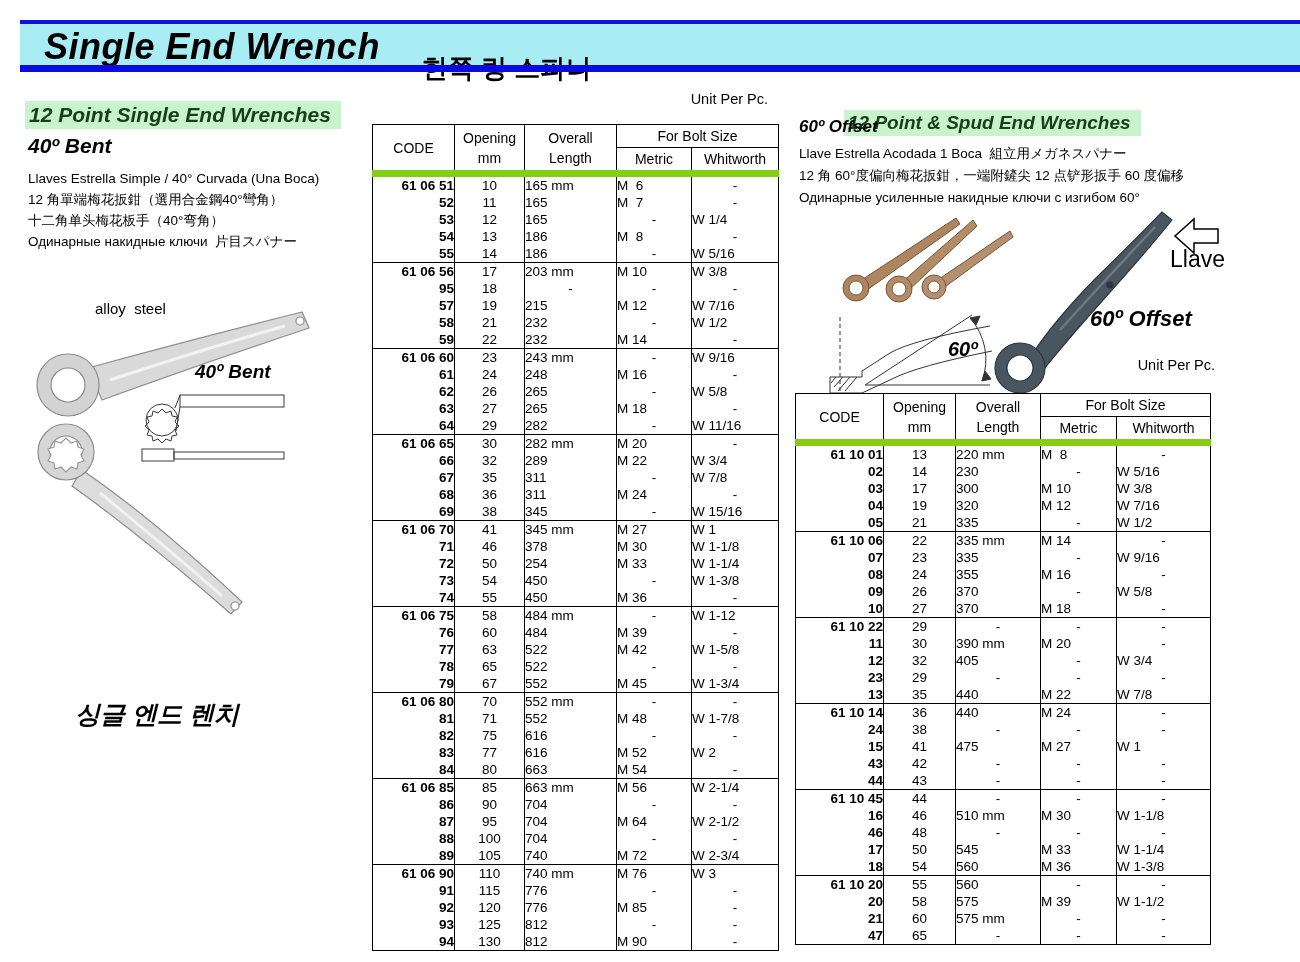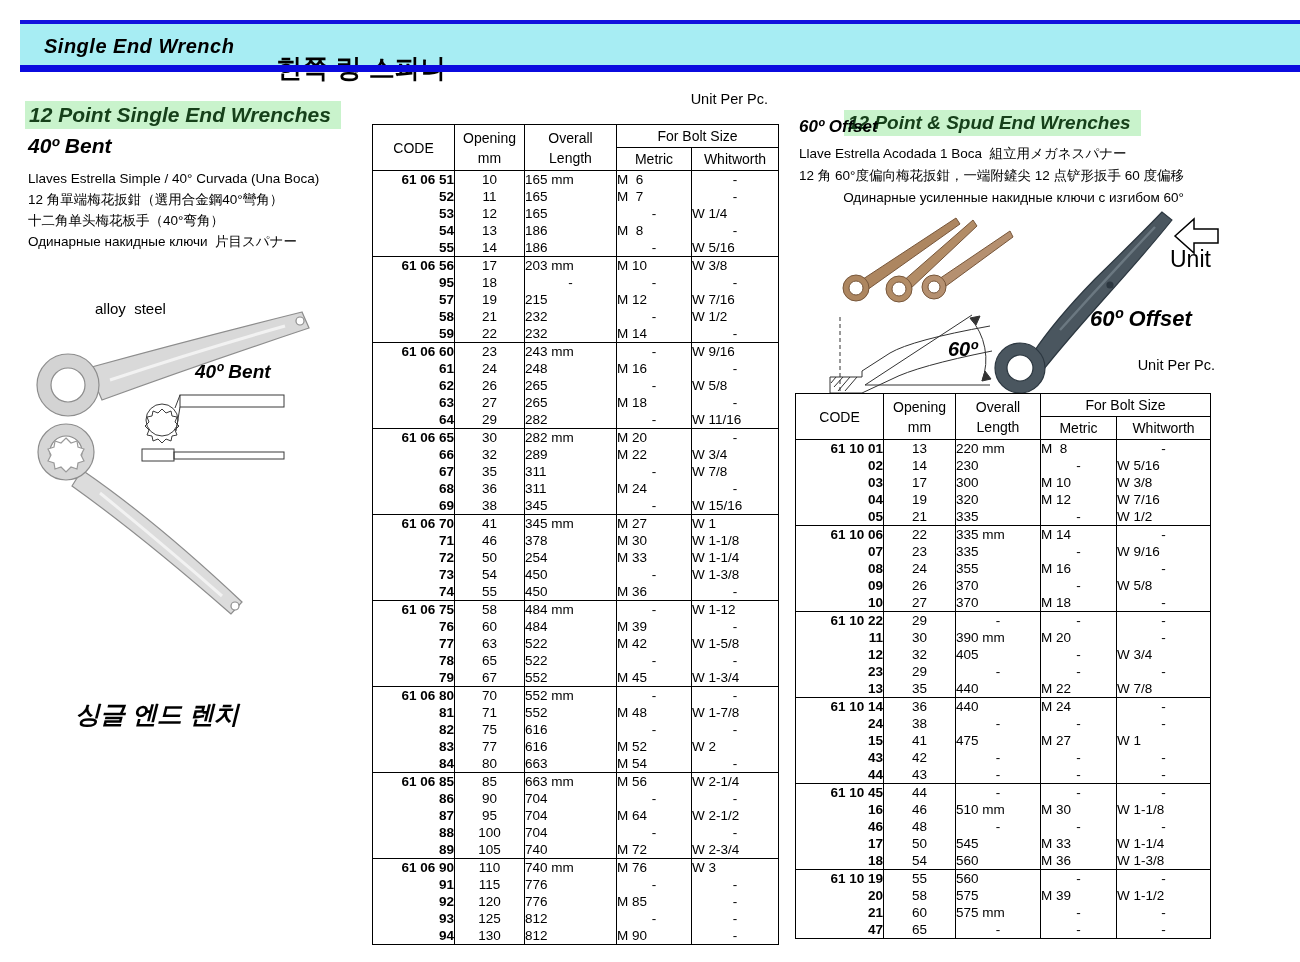--- a/index.html
+++ b/index.html
@@ -6,35 +6,35 @@
   body{
     width:1300px;height:962px;position:relative;background:#ffffff;
     font-family:"Liberation Sans",sans-serif;color:#000;overflow:hidden;
   }
   .abs{position:absolute;}
   
   .title-band{
     left:20px;right:0;top:20px;height:45px;background:#a7edf3;
     border-top:4px solid #1212dd;display:flex;align-items:center;
   }
-  .title-en{font-size:20px;font-weight:bold;font-style:italic;padding-left:24px;letter-spacing:.5px;}
+  .title-en{font-size:36px;font-weight:bold;font-style:italic;padding-left:24px;letter-spacing:.5px;}
   .title-ko{font-size:26px;font-weight:bold;margin-left:42px;margin-top:43px;}
   .blue-bar{left:20px;right:0;top:65px;height:7px;background:#0b0bdf;}
   
   .green-head{display:inline-block;background:#c9f3cc;color:#16401a;
     font-weight:bold;font-style:italic;padding:2px 10px 2px 4px;}
   .sub-head{font-weight:bold;font-style:italic;}
   .desc{font-size:13.5px;line-height:21px;white-space:pre;}
   
   table.cat{border-collapse:collapse;table-layout:fixed;font-size:13.5px;
     border:1.5px solid #000;background:#fff;}
   table.cat th,table.cat td{border-left:1px solid #000;border-right:1px solid #000;
     padding:0;height:17px;line-height:17px;white-space:pre;overflow:hidden;}
   table.cat thead th{font-weight:normal;font-size:14px;height:22px;line-height:20px;text-align:center;}
-  table.cat thead{border-bottom:1px solid #84cc16;}
+  table.cat thead{border-bottom:7px solid #84cc16;}
   th.bolt{border-bottom:1px solid #000;}
   tbody tr.group-start td{border-top:1px solid #000;}
   td.c-code{text-align:right;padding-right:12px;font-weight:bold;}
   td.c-open{text-align:center;}
   td.c-len{text-align:left;padding-left:20px;}
   td.c-met{text-align:left;padding-left:16px;}
   td.c-whit{text-align:left;padding-left:13px;}
   td.dash{text-align:center;padding-left:0;padding-right:0;}
   .unit{font-size:14.5px;}
   .two-line{line-height:20px;display:block;}
@@ -440,21 +440,21 @@
 </table>
 
 <div class="abs" style="left:844px;top:90px;margin-top:20px;">
   <span class="green-head" style="font-size:19px;">12 Point &amp; Spud End Wrenches</span>
 </div>
 <div class="abs sub-head" style="left:799px;top:117px;font-size:17px;">60º Offset</div>
 
 <div class="abs" style="left:799px;top:143px;">
   <div class="desc" style="line-height:22px;">Llave Estrella Acodada 1 Boca  組立用メガネスパナー</div>
   <div class="desc" style="line-height:22px;">12 角 60°度偏向梅花扳鉗，一端附鏟尖 12 点铲形扳手 60 度偏移</div>
-  <div class="desc" style="line-height:22px;text-align:right;">Одинарные усиленные накидные ключи с изгибом 60°</div>
+  <div class="desc" style="line-height:22px;">Одинарные усиленные накидные ключи с изгибом 60°</div>
 </div>
 
 <svg class="abs" style="left:810px;top:205px;" width="490" height="195" viewBox="0 0 490 195">
 
   <g stroke="#77563a" stroke-width="1">
     <path d="M50,76 L146,13 L150,19 L57,85 Z" fill="#ad8660"></path>
     <circle cx="46" cy="83" r="13" fill="#ad8660"></circle>
       <circle cx="46" cy="83" r="7" fill="#fff"></circle>
     <path d="M92,77 L163,15 L167,21 L99,85 Z" fill="#b28c66"></path>
     <circle cx="89" cy="84" r="13" fill="#b28c66"></circle>
@@ -480,21 +480,21 @@
     <path d="M20,172 l0,16 M26,172 l-5,6 M33,172 l-9,10 M40,172 l-12,14 M47,172 l-12,14"></path>
     <line x1="30" y1="112" x2="30" y2="195" stroke-dasharray="4,3"></line>
     <path d="M55,180 L180,180"></path>
     <path d="M55,180 L162,110"></path>
     <path d="M160,113 A62,62 0 0 1 172,176"></path>
     <path d="M160,113 l10,-2 -4,9 z" fill="#333"></path>
     <path d="M172,176 l3,-10 6,8 z" fill="#333"></path>
   </g>
 </svg>
 
-<div class="abs" style="left:1170px;top:246px;font-size:23px;">Unit</div>
+<div class="abs" style="left:1170px;top:246px;font-size:23px;">Llave</div>
 <div class="abs sub-head" style="left:1090px;top:306px;font-size:22px;">60º Offset</div>
 <div class="abs sub-head" style="left:948px;top:338px;font-size:20px;">60º</div>
 <div class="abs unit" style="left:1040px;top:357px;width:175px;text-align:right;">Unit Per Pc.</div>
 
 <table class="cat abs" style="left:795px;top:393px;width:415px;">
   <colgroup>
       <col style="width:88px">
       <col style="width:72px">
       <col style="width:85px">
       <col style="width:76px">
@@ -682,21 +682,21 @@
         <td class="c-whit">W 1-1/4</td>
       </tr>
       <tr>
         <td class="c-code">18</td>
         <td class="c-open">54</td>
         <td class="c-len">560</td>
         <td class="c-met">M 36</td>
         <td class="c-whit">W 1-3/8</td>
       </tr>
       <tr class="group-start">
-        <td class="c-code">61 10 19</td>
+        <td class="c-code">61 10 20</td>
         <td class="c-open">55</td>
         <td class="c-len">560</td>
         <td class="c-met dash">-</td>
         <td class="c-whit dash">-</td>
       </tr>
       <tr>
         <td class="c-code">20</td>
         <td class="c-open">58</td>
         <td class="c-len">575</td>
         <td class="c-met">M 39</td>

